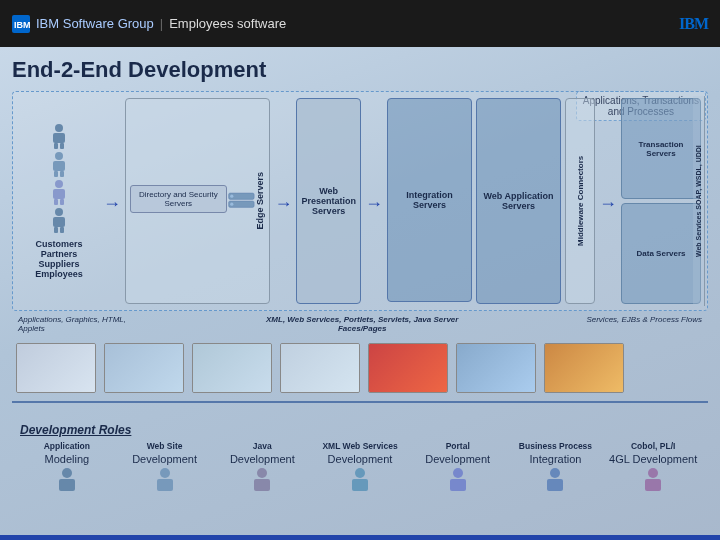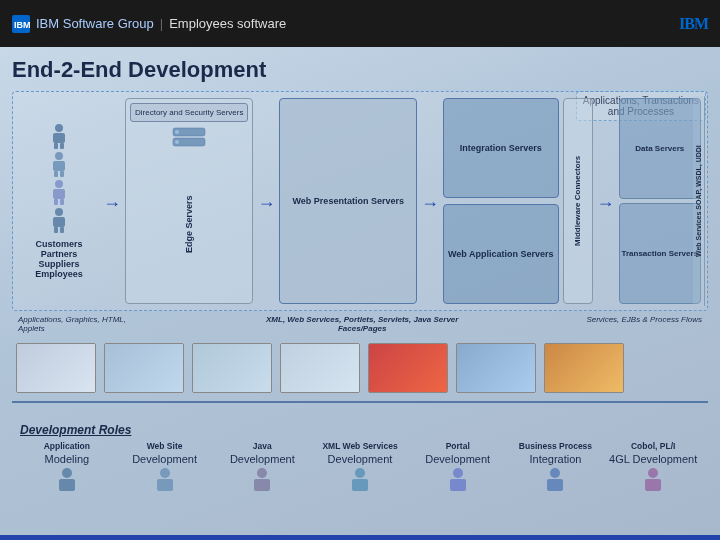--- a/index.html
+++ b/index.html
@@ -103,21 +103,21 @@
       font-size: 9px;
       color: #1a2a4a;
       font-weight: bold;
       text-align: center;
       margin-top: 4px;
     }
 
     
     .section-edge {
       display: flex;
-      flex-direction: column;
+      flex-direction: row;
       align-items: center;
       border: 1px solid #8899aa;
       border-radius: 4px;
       background: rgba(200,215,230,0.5);
       padding: 4px;
       min-width: 55px;
       position: relative;
     }
 
     .edge-vertical-label {
@@ -161,21 +161,21 @@
       color: #1a2a4a;
       flex: 1;
       display: flex;
       align-items: center;
       justify-content: center;
     }
 
     
     .section-integration {
       display: flex;
-      flex-direction: column;
+      flex-direction: row;
       gap: 4px;
       min-width: 90px;
     }
 
     .integration-box {
       background: rgba(100,140,180,0.5);
       border: 1.5px solid #5577aa;
       border-radius: 4px;
       font-size: 9px;
       font-weight: bold;
@@ -444,22 +444,22 @@
 
     <div class="section-middleware">
       <div style="writing-mode:vertical-rl;transform:rotate(180deg);font-size:8px;font-weight:bold;color:#1a2a4a;flex:1;display:flex;align-items:center;justify-content:center;">Middleware Connectors</div>
     </div>
 
     <div style="display:flex;align-items:center;">
       <span style="font-size:18px;color:#2244aa;">→</span>
     </div>
 
     <div class="section-right-servers">
+      <div class="txn-box">Transaction Servers</div>
       <div class="txn-box">Data Servers</div>
-      <div class="txn-box">Transaction Servers</div>
     </div>
 
     <div class="vertical-label" style="position:absolute;right:2px;top:4px;bottom:4px;writing-mode:vertical-rl;transform:rotate(180deg);font-size:7px;color:#1a2a4a;font-weight:bold;display:flex;align-items:center;justify-content:center;background:rgba(180,200,220,0.3);border-left:1px solid #8899aa;padding:2px;">Web Services SOAP, WSDL, UDDI</div>
 
   </div>
 
   <div class="xml-row">
     <div style="max-width:120px;">
       <div style="font-size:8px;color:#1a2a4a;font-style:italic;">Applications, Graphics, HTML, Applets</div>
     </div>

